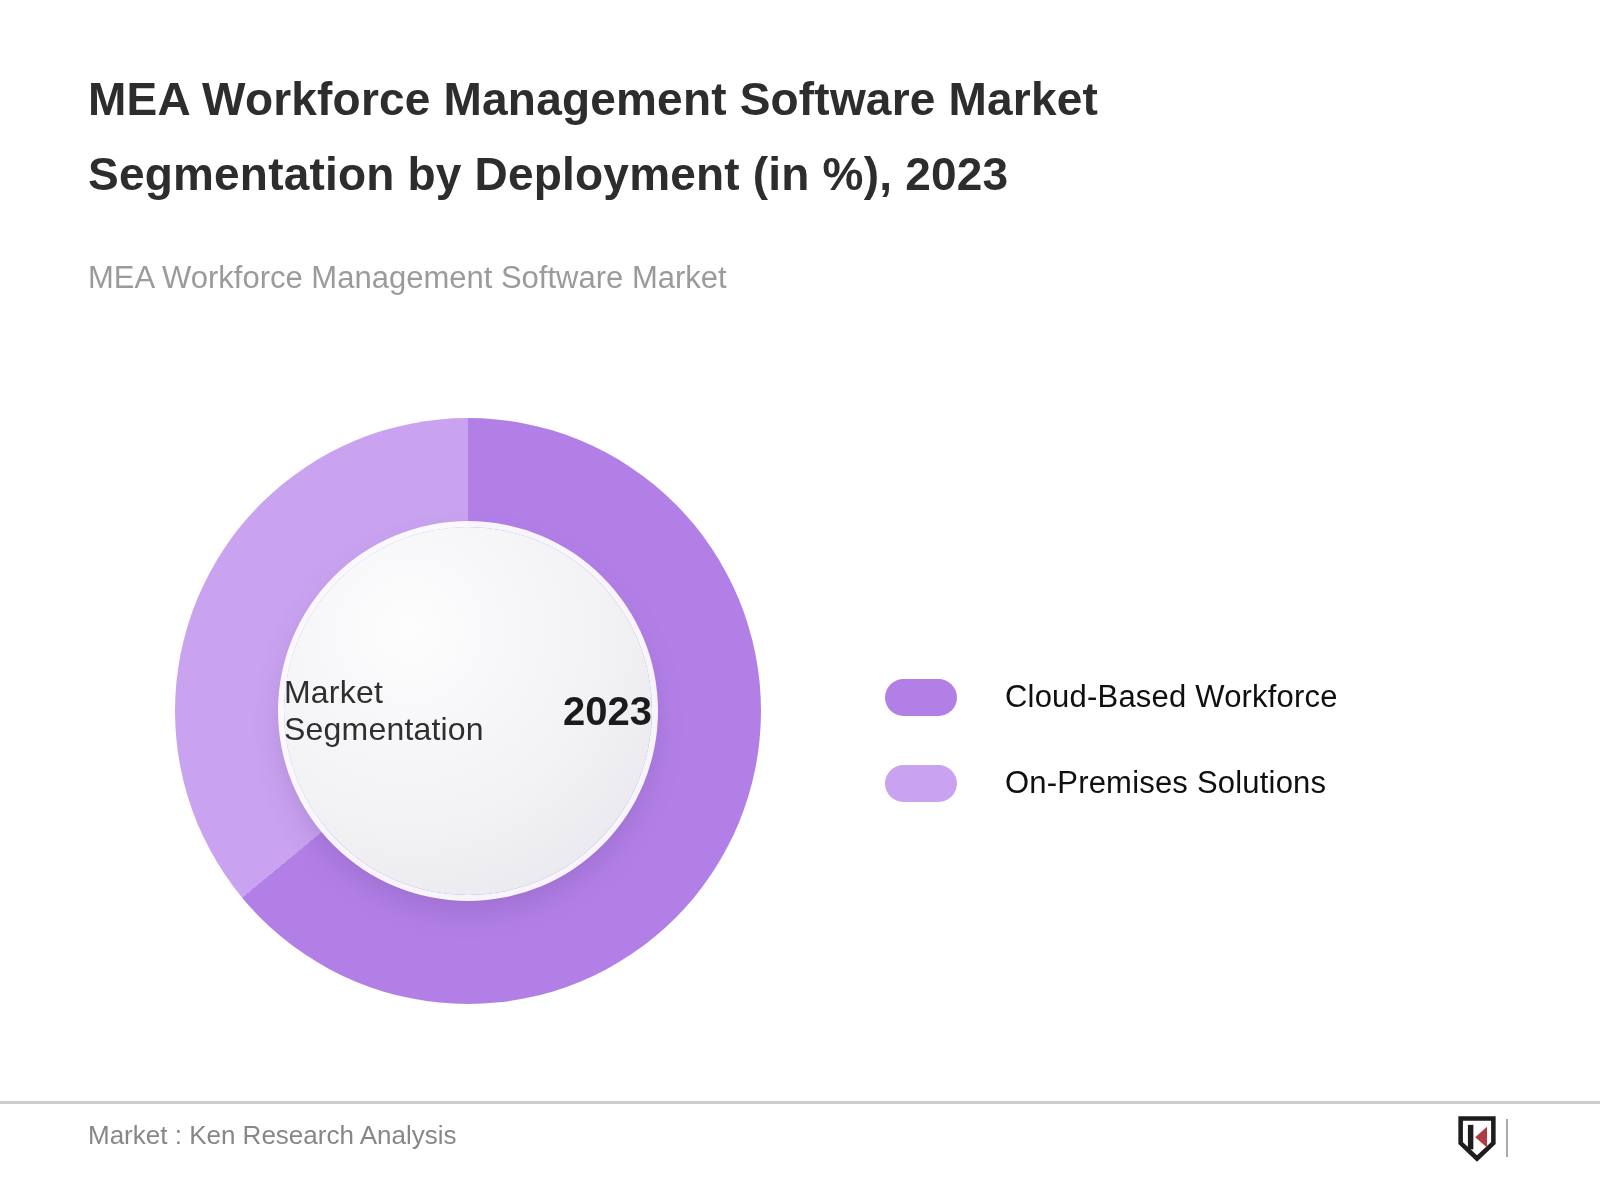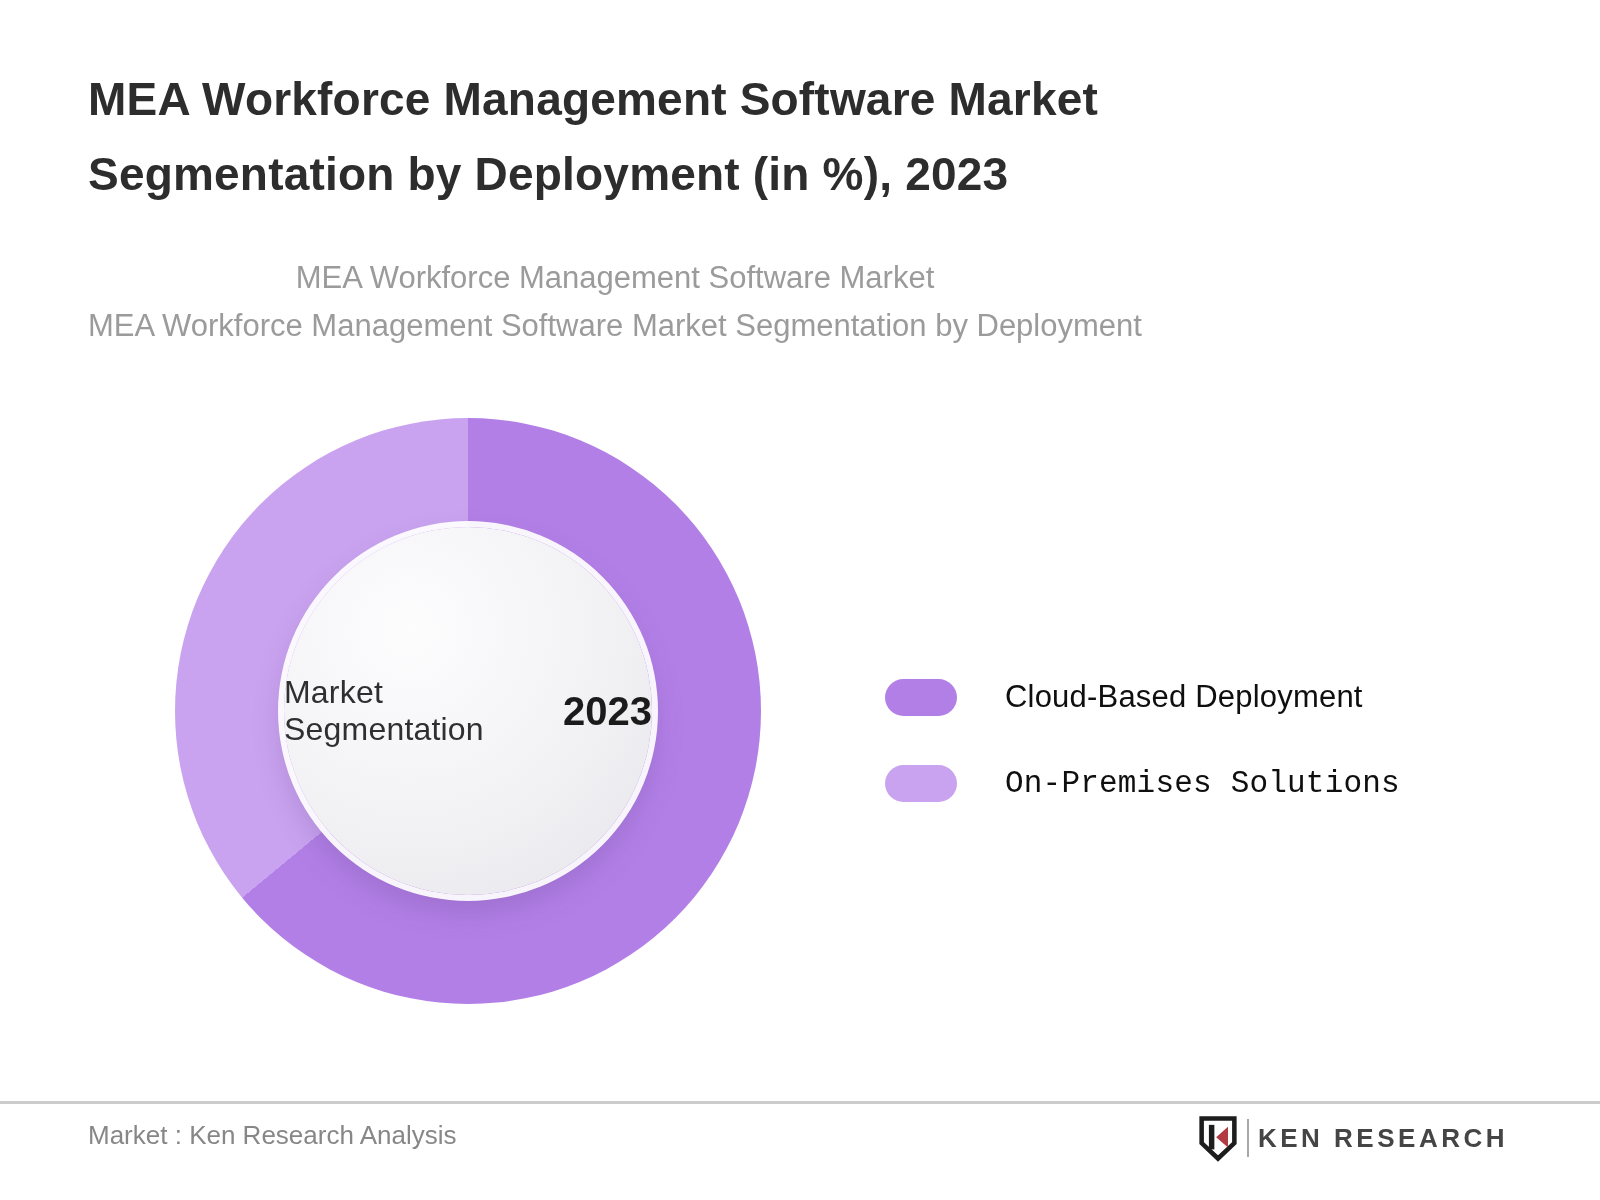--- a/index.html
+++ b/index.html
@@ -22,21 +22,21 @@
     width: 368px; height: 368px; border-radius: 50%;
     background: radial-gradient(circle at 34% 28%, #fdfdfe 0%, #f2f2f5 55%, #e5e5ea 100%);
     box-shadow: 0 0 0 6px rgba(255,255,255,0.92), 0 14px 30px rgba(96,64,140,0.28);
     display: flex; flex-direction: row; align-items: center; justify-content: center; gap: 12px; }
   .center-label { font-size: 32px; color: #2f2f2f; letter-spacing: 0.2px; }
   .center-year  { font-size: 40px; font-weight: 700; color: #1b1b1b; }
 
   
   .legend { position: absolute; left: 885px; top: 678px; }
   .legend-row { display: flex; align-items: center; height: 38px; }
-  .legend-row + .legend-row { margin-top: 48px; font-family: Liberation Mono, monospace; }
+  .legend-row + .legend-row { margin-top: 48px; }
   .swatch { width: 72px; height: 37px; border-radius: 19px; flex: 0 0 auto; }
   .legend-label { margin-left: 48px; font-size: 31px; color: #0f0f0f; letter-spacing: 0.2px; }
 
   
   .footer-divider { position: absolute; left: 0; top: 1101px; width: 1600px; height: 3px; background: #cccccc; }
   .sources { position: absolute; left: 88px; top: 1120px; font-size: 26px; color: #878787; }
 
   .brand { position: absolute; right: 92px; top: 1112px; height: 52px;
     display: flex; align-items: center; gap: 9px; }
   .brand-divider { width: 2px; height: 38px; background: #a8a8a8; }
@@ -44,49 +44,47 @@
 </style>
 </head>
 <body>
 
 <div class="page">
 
   <div class="title">MEA Workforce Management Software Market Segmentation by Deployment (in %), 2023</div>
 
   <div class="subtitle">
     <div>MEA Workforce Management Software Market</div>
-    <div>MEA Workforce Management Software Market Segmentation by Deployment</div>
   </div>
 
   <div class="donut-wrap">
     <div class="donut-ring" style="background: conic-gradient(rgb(178, 127, 230) 0deg, rgb(178, 127, 230) 230.4deg, rgb(201, 163, 239) 230.4deg, rgb(201, 163, 239) 360deg);"></div>
     <div class="donut-hole">
       <div class="center-label">Market Segmentation</div>
       <div class="center-year">2023</div>
     </div>
   </div>
 
   <div class="legend">
     <div class="legend-row">
       <span class="swatch" style="background: rgb(178, 127, 230);"></span>
-      <span class="legend-label">Cloud-Based Deployment</span>
+      <span class="legend-label">Cloud-Based Workforce</span>
     </div>
     <div class="legend-row">
       <span class="swatch" style="background: rgb(201, 163, 239);"></span>
       <span class="legend-label">On-Premises Solutions</span>
     </div>
   </div>
 
   <div class="footer-divider"></div>
 
   <div class="sources">Market : Ken Research Analysis</div>
 
   <div class="brand">
     <svg width="40" height="47" viewBox="0 0 44 50">
       <path d="M4 3 H40 V30 L22 47 L4 30 Z" fill="#ffffff" stroke="#1d1d1d" stroke-width="5" stroke-linejoin="miter"></path>
       <rect x="12" y="10" width="6" height="27" fill="#1d1d1d"></rect>
       <polygon points="33,12 33,35 20,23.5" fill="#b23b43"></polygon>
     </svg>
     <span class="brand-divider"></span>
-    <span class="brand-text">KEN RESEARCH</span>
   </div>
 
 </div>
 
 </body></html>

